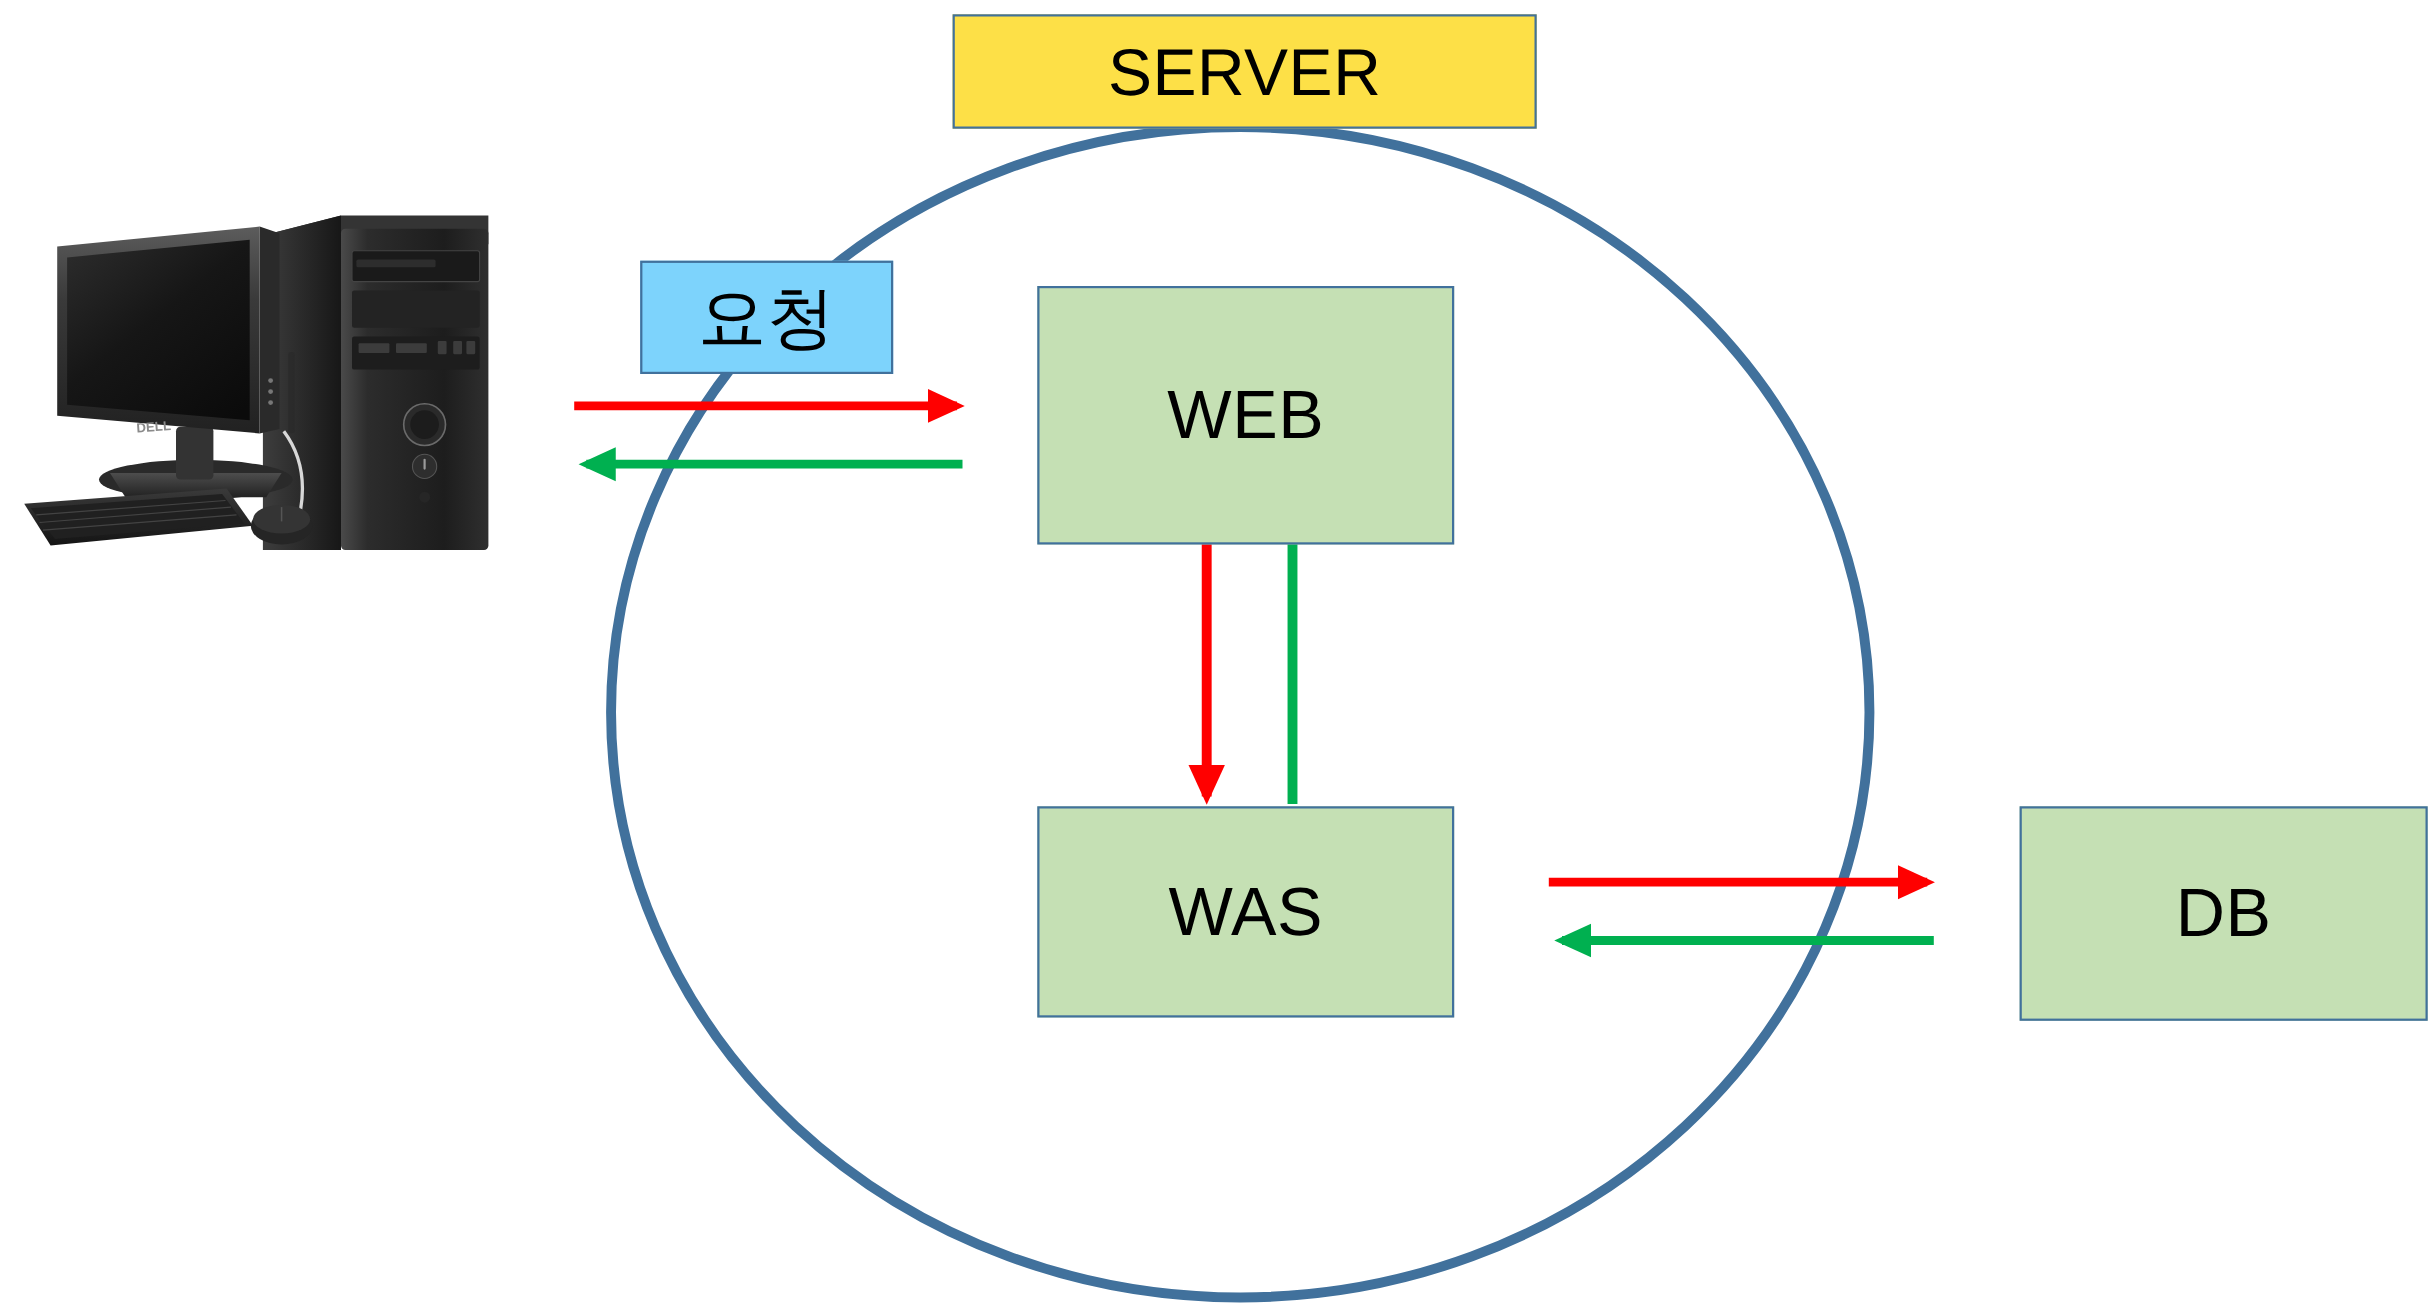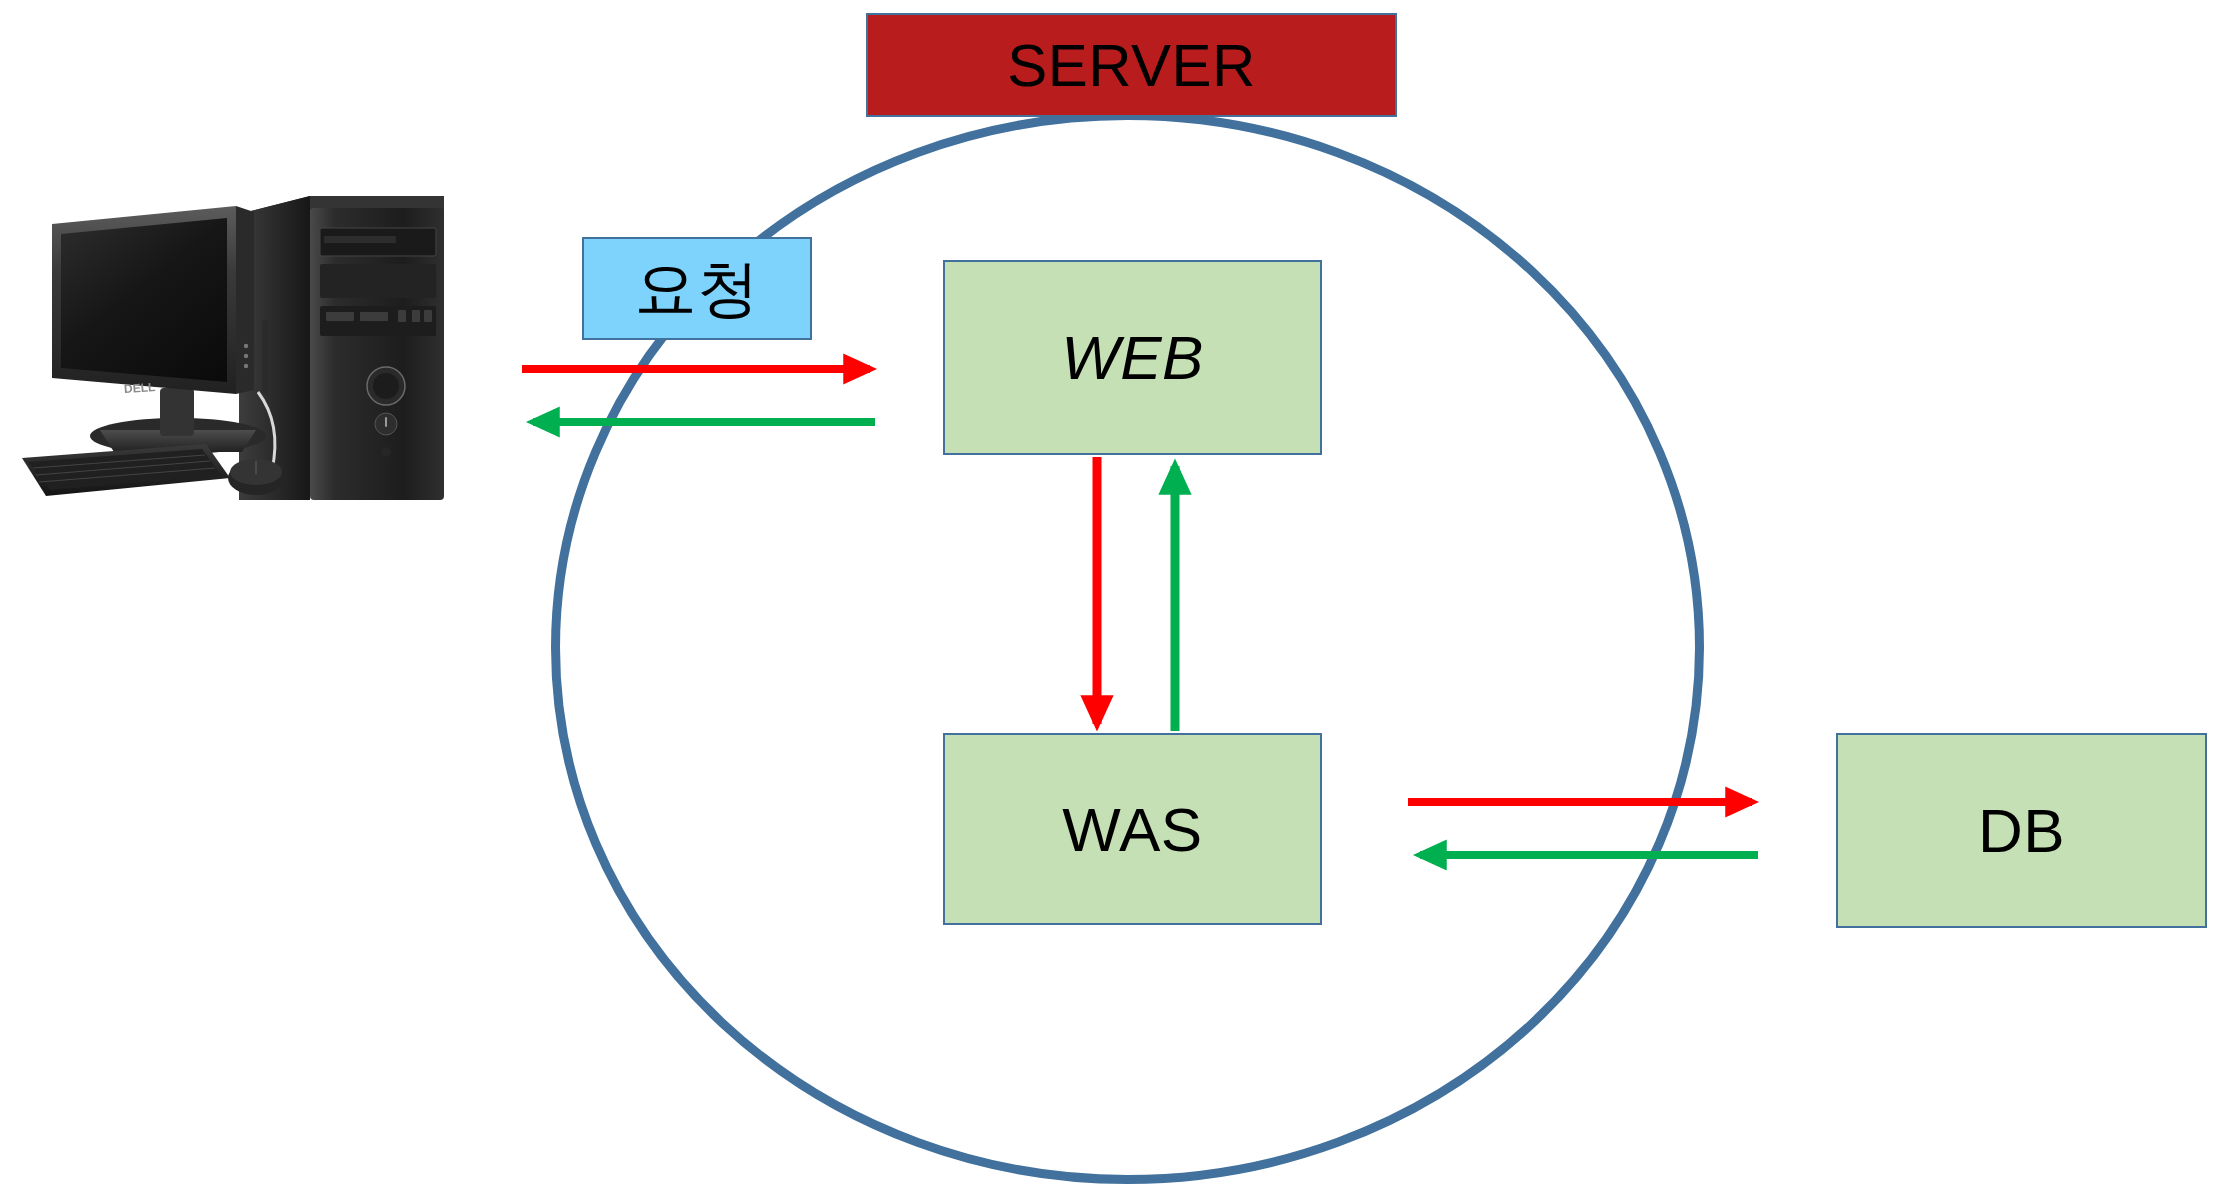--- a/index.html
+++ b/index.html
@@ -39,40 +39,39 @@
   .green-node {
     background: #C5E0B4;
     border: 2px solid #41719C;
     font-size: 62px;
   }
   #server-label-box {
     left: 866px;
     top: 13px;
     width: 531px;
     height: 104px;
-    background: #b91c1c;
+    background: #fde047;
     border: 2px solid #41719C;
     font-size: 60px;
   }
   #request-badge {
     left: 582px;
     top: 237px;
     width: 230px;
     height: 103px;
     background: #7dd3fc;
     border: 2px solid #41719C;
     font-size: 62px;
     font-weight: 400;
   }
   #web-box {
     left: 943px;
     top: 260px;
     width: 379px;
-    height: 195px;
-    font-style: italic;
+    height: 235px;
   }
   #was-box {
     left: 943px;
     top: 733px;
     width: 379px;
     height: 192px;
   }
   #db-box {
     left: 1836px;
     top: 733px;

